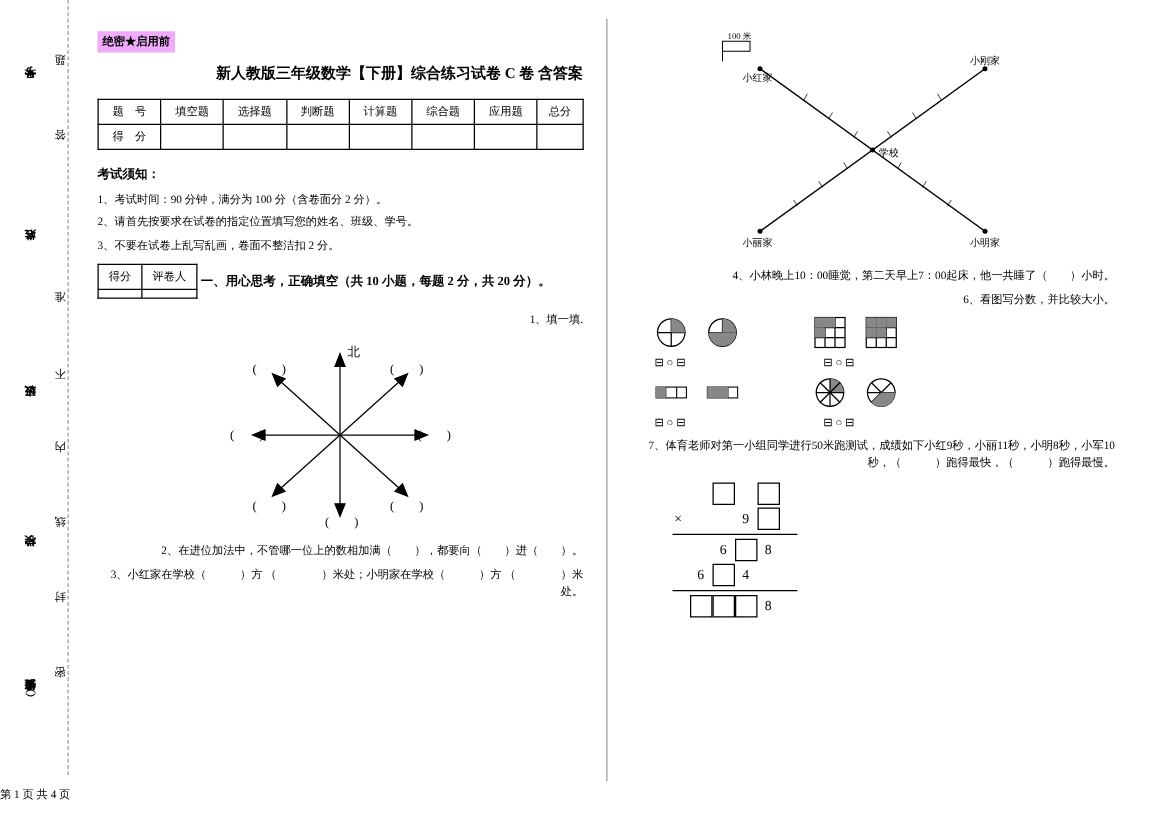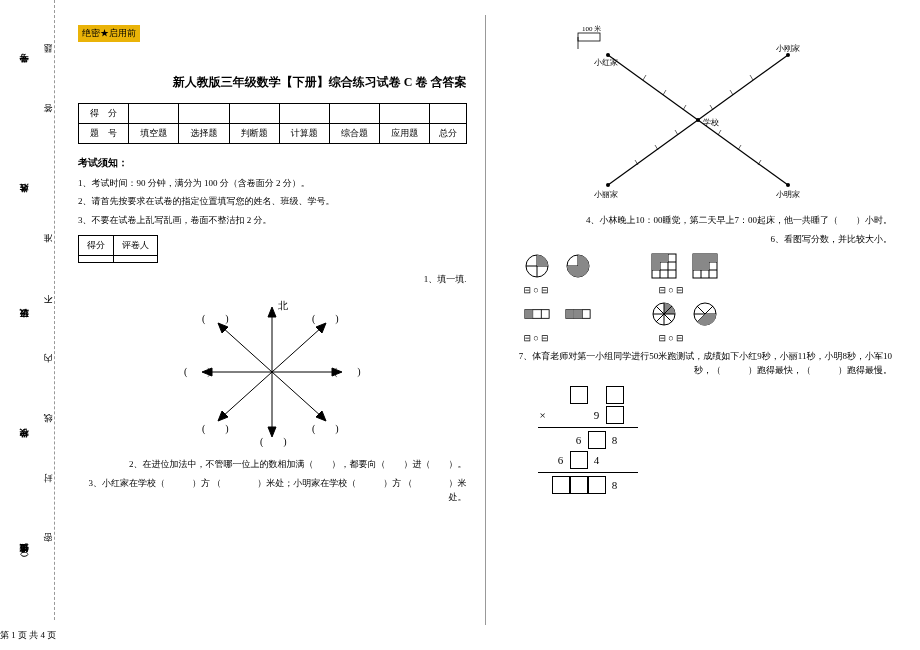--- a/index.html
+++ b/index.html
@@ -36,25 +36,26 @@
       bottom: 25px;
       display: flex;
     }
     .column {
       flex: 1;
       padding: 10px 18px;
       position: relative;
     }
     .column:first-child { border-right: 1px solid #999; }
     .confidential {
-      background: #eab308;
+      background: #f0abfc;
       display: inline-block;
       padding: 2px 4px;
       font-size: 9px;
-      margin-bottom: 24px;
+      margin-bottom: 0;
+      font-weight: bold;
     }
     .title {
       text-align: right;
       font-weight: bold;
       font-size: 12px;
       margin: 8px 0 12px 0;
     }
     .score-table {
       border-collapse: collapse;
       width: 100%;
@@ -163,58 +164,59 @@
 </div>
 
 <div class="page">
   <div class="column">
     <div class="confidential">绝密★启用前</div>
     <div class="title">新人教版三年级数学【下册】综合练习试卷 C 卷 含答案</div>
 
     <table class="score-table">
       <tbody>
           <tr>
-        <td>得　分</td>
-        <td></td>
-            <td></td>
-            <td></td>
-        <td></td>
-            <td></td>
-            <td></td>
-            <td></td>
-      </tr>
-      <tr>
         <td>题　号</td>
         <td>填空题</td>
         <td>选择题</td>
         <td>判断题</td>
         <td>计算题</td>
         <td>综合题</td>
         <td>应用题</td>
         <td>总分</td>
       </tr>
+      <tr>
+        <td>得　分</td>
+        <td></td>
+            <td></td>
+            <td></td>
+        <td></td>
+            <td></td>
+            <td></td>
+            <td></td>
+      </tr>
     </tbody>
       </table>
 
     <div class="section-head">考试须知：</div>
     <div class="note-item">1、考试时间：90 分钟，满分为 100 分（含卷面分 2 分）。</div>
     <div class="note-item">2、请首先按要求在试卷的指定位置填写您的姓名、班级、学号。</div>
     <div class="note-item">3、不要在试卷上乱写乱画，卷面不整洁扣 2 分。</div>
 
     <table class="small-table">
       <tbody>
           <tr>
         <td>得分</td>
         <td>评卷人</td>
       </tr>
       <tr>
             <td></td>
             <td></td>
           </tr>
     </tbody></table>
+    <span class="section-title">一、用心思考，正确填空（共 10 小题，每题 2 分，共 20 分）。</span>
 
     <div class="q">1、填一填.</div>
 
     <div class="compass">
       <svg viewBox="0 0 180 150">
         <g stroke="#000" stroke-width="1">
           <line x1="90" y1="15" x2="90" y2="135"></line>
           <line x1="25" y1="75" x2="155" y2="75"></line>
           <line x1="40" y1="30" x2="140" y2="120"></line>
           <line x1="140" y1="30" x2="40" y2="120"></line>

